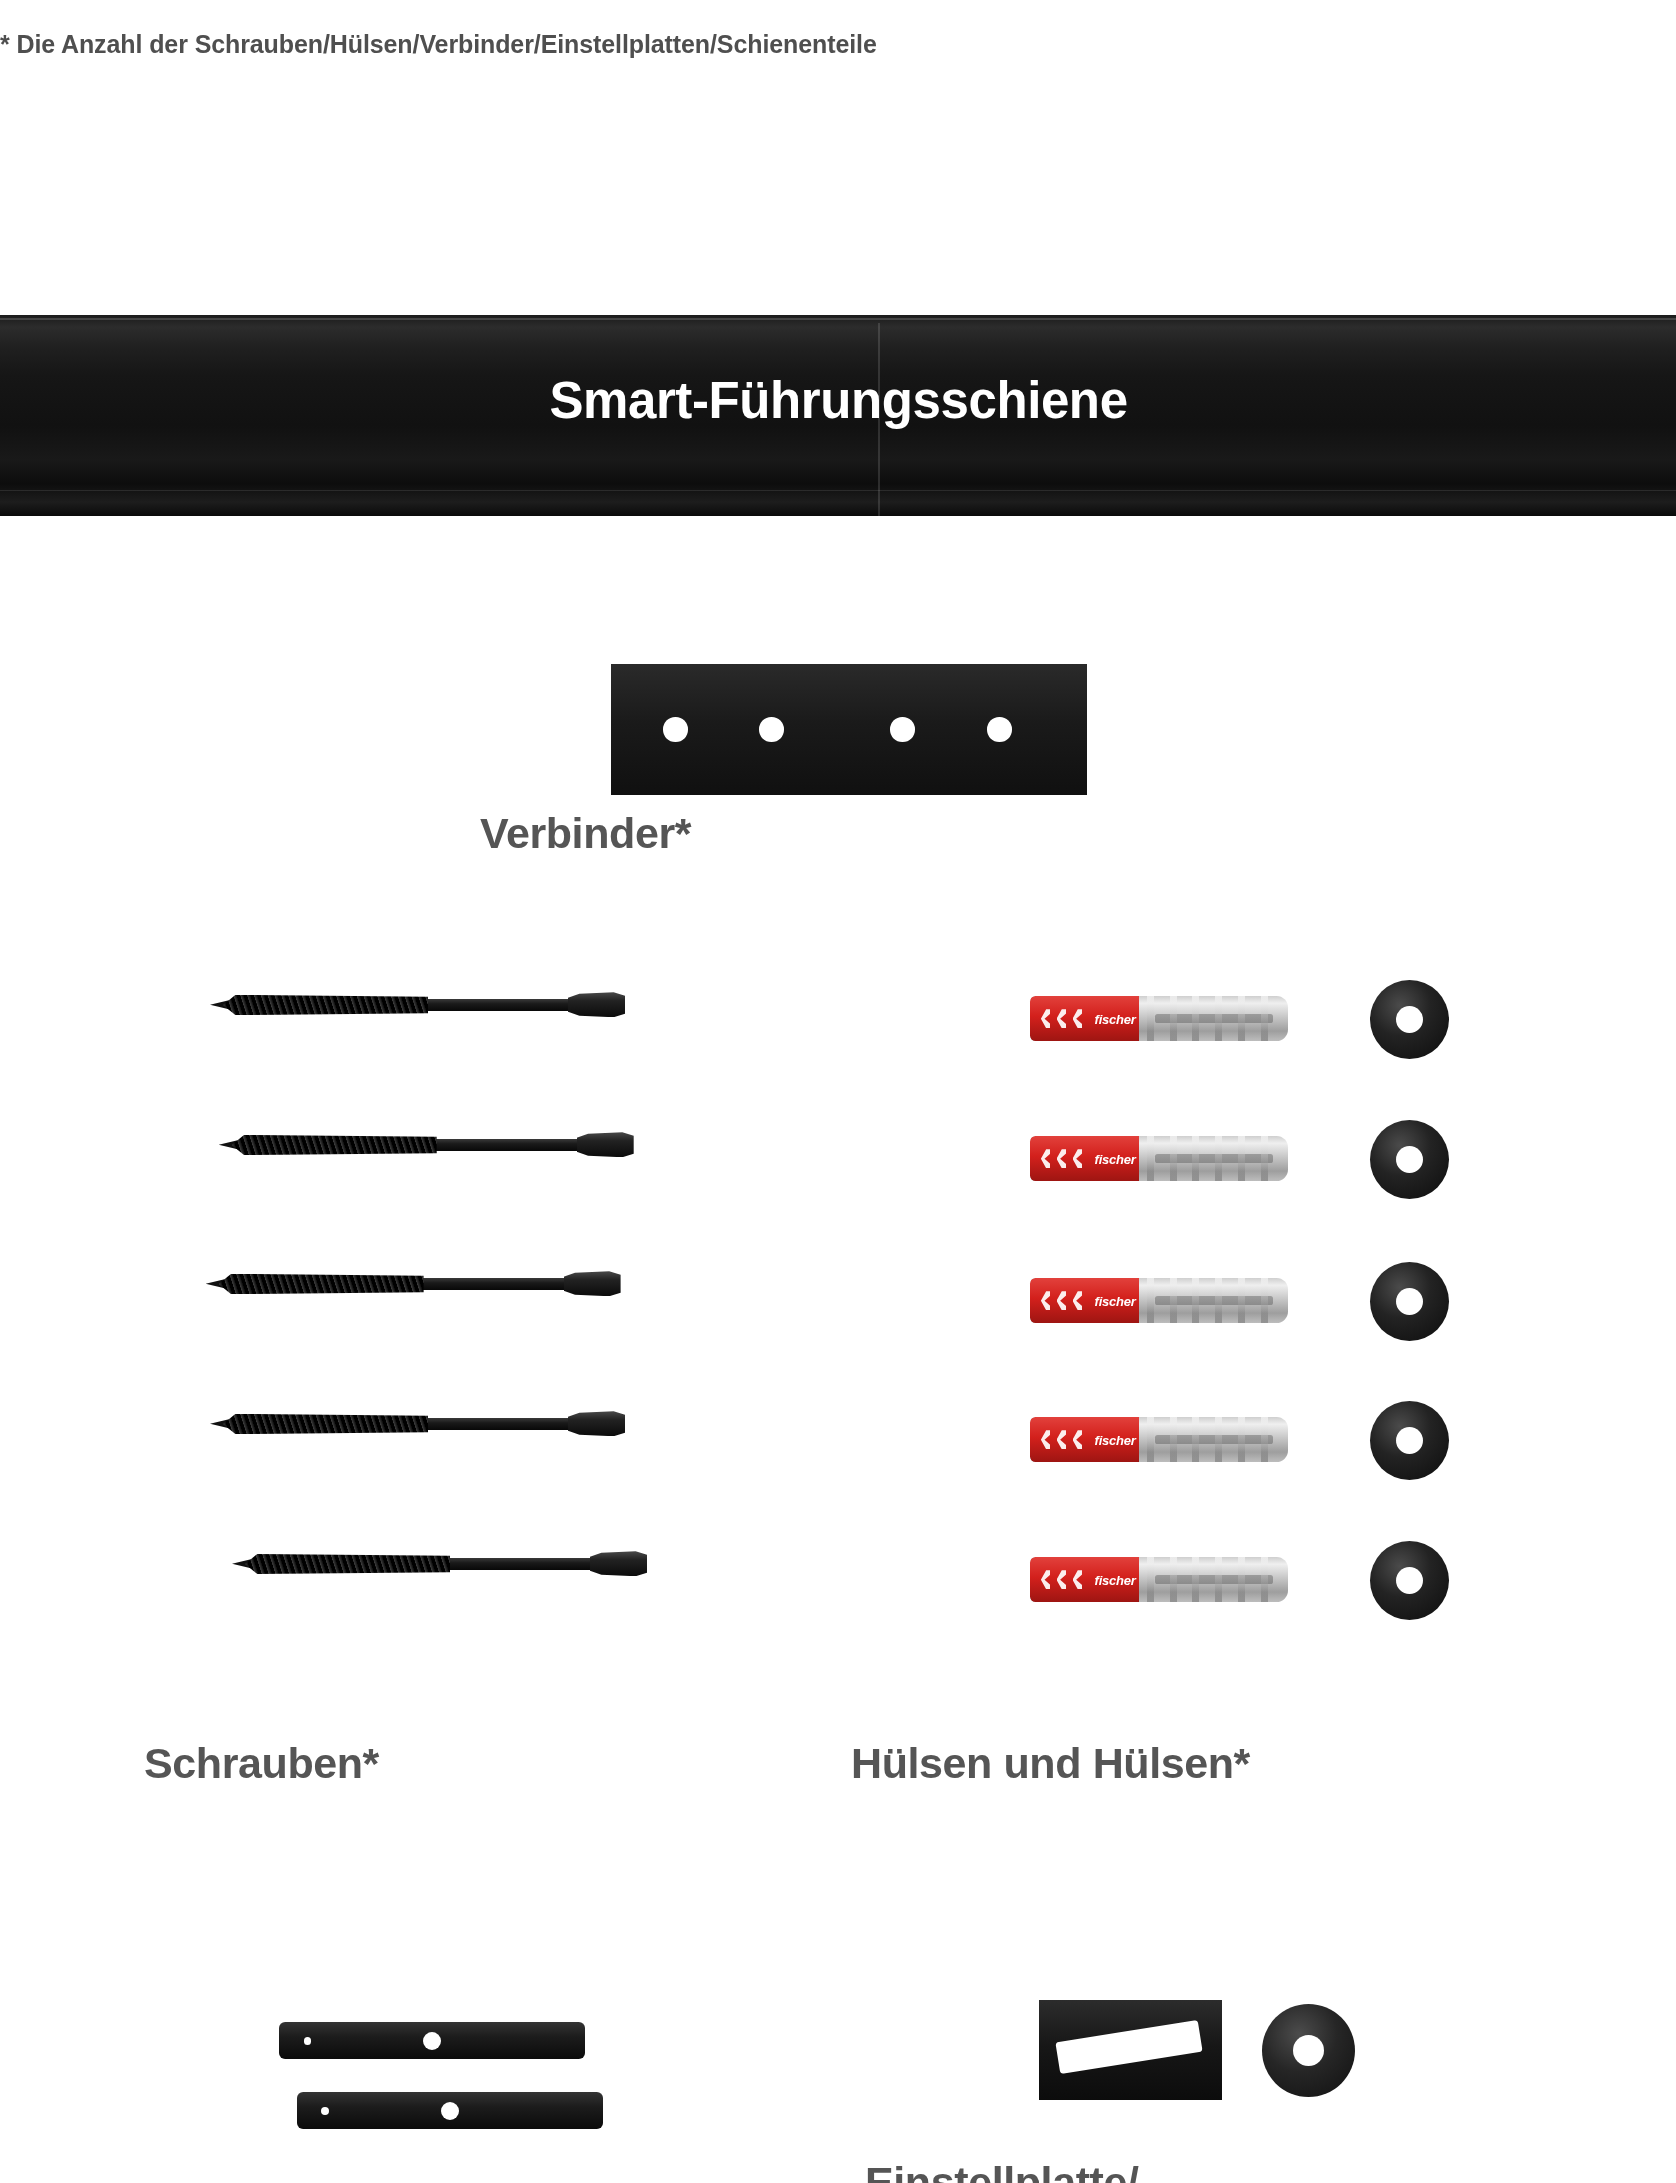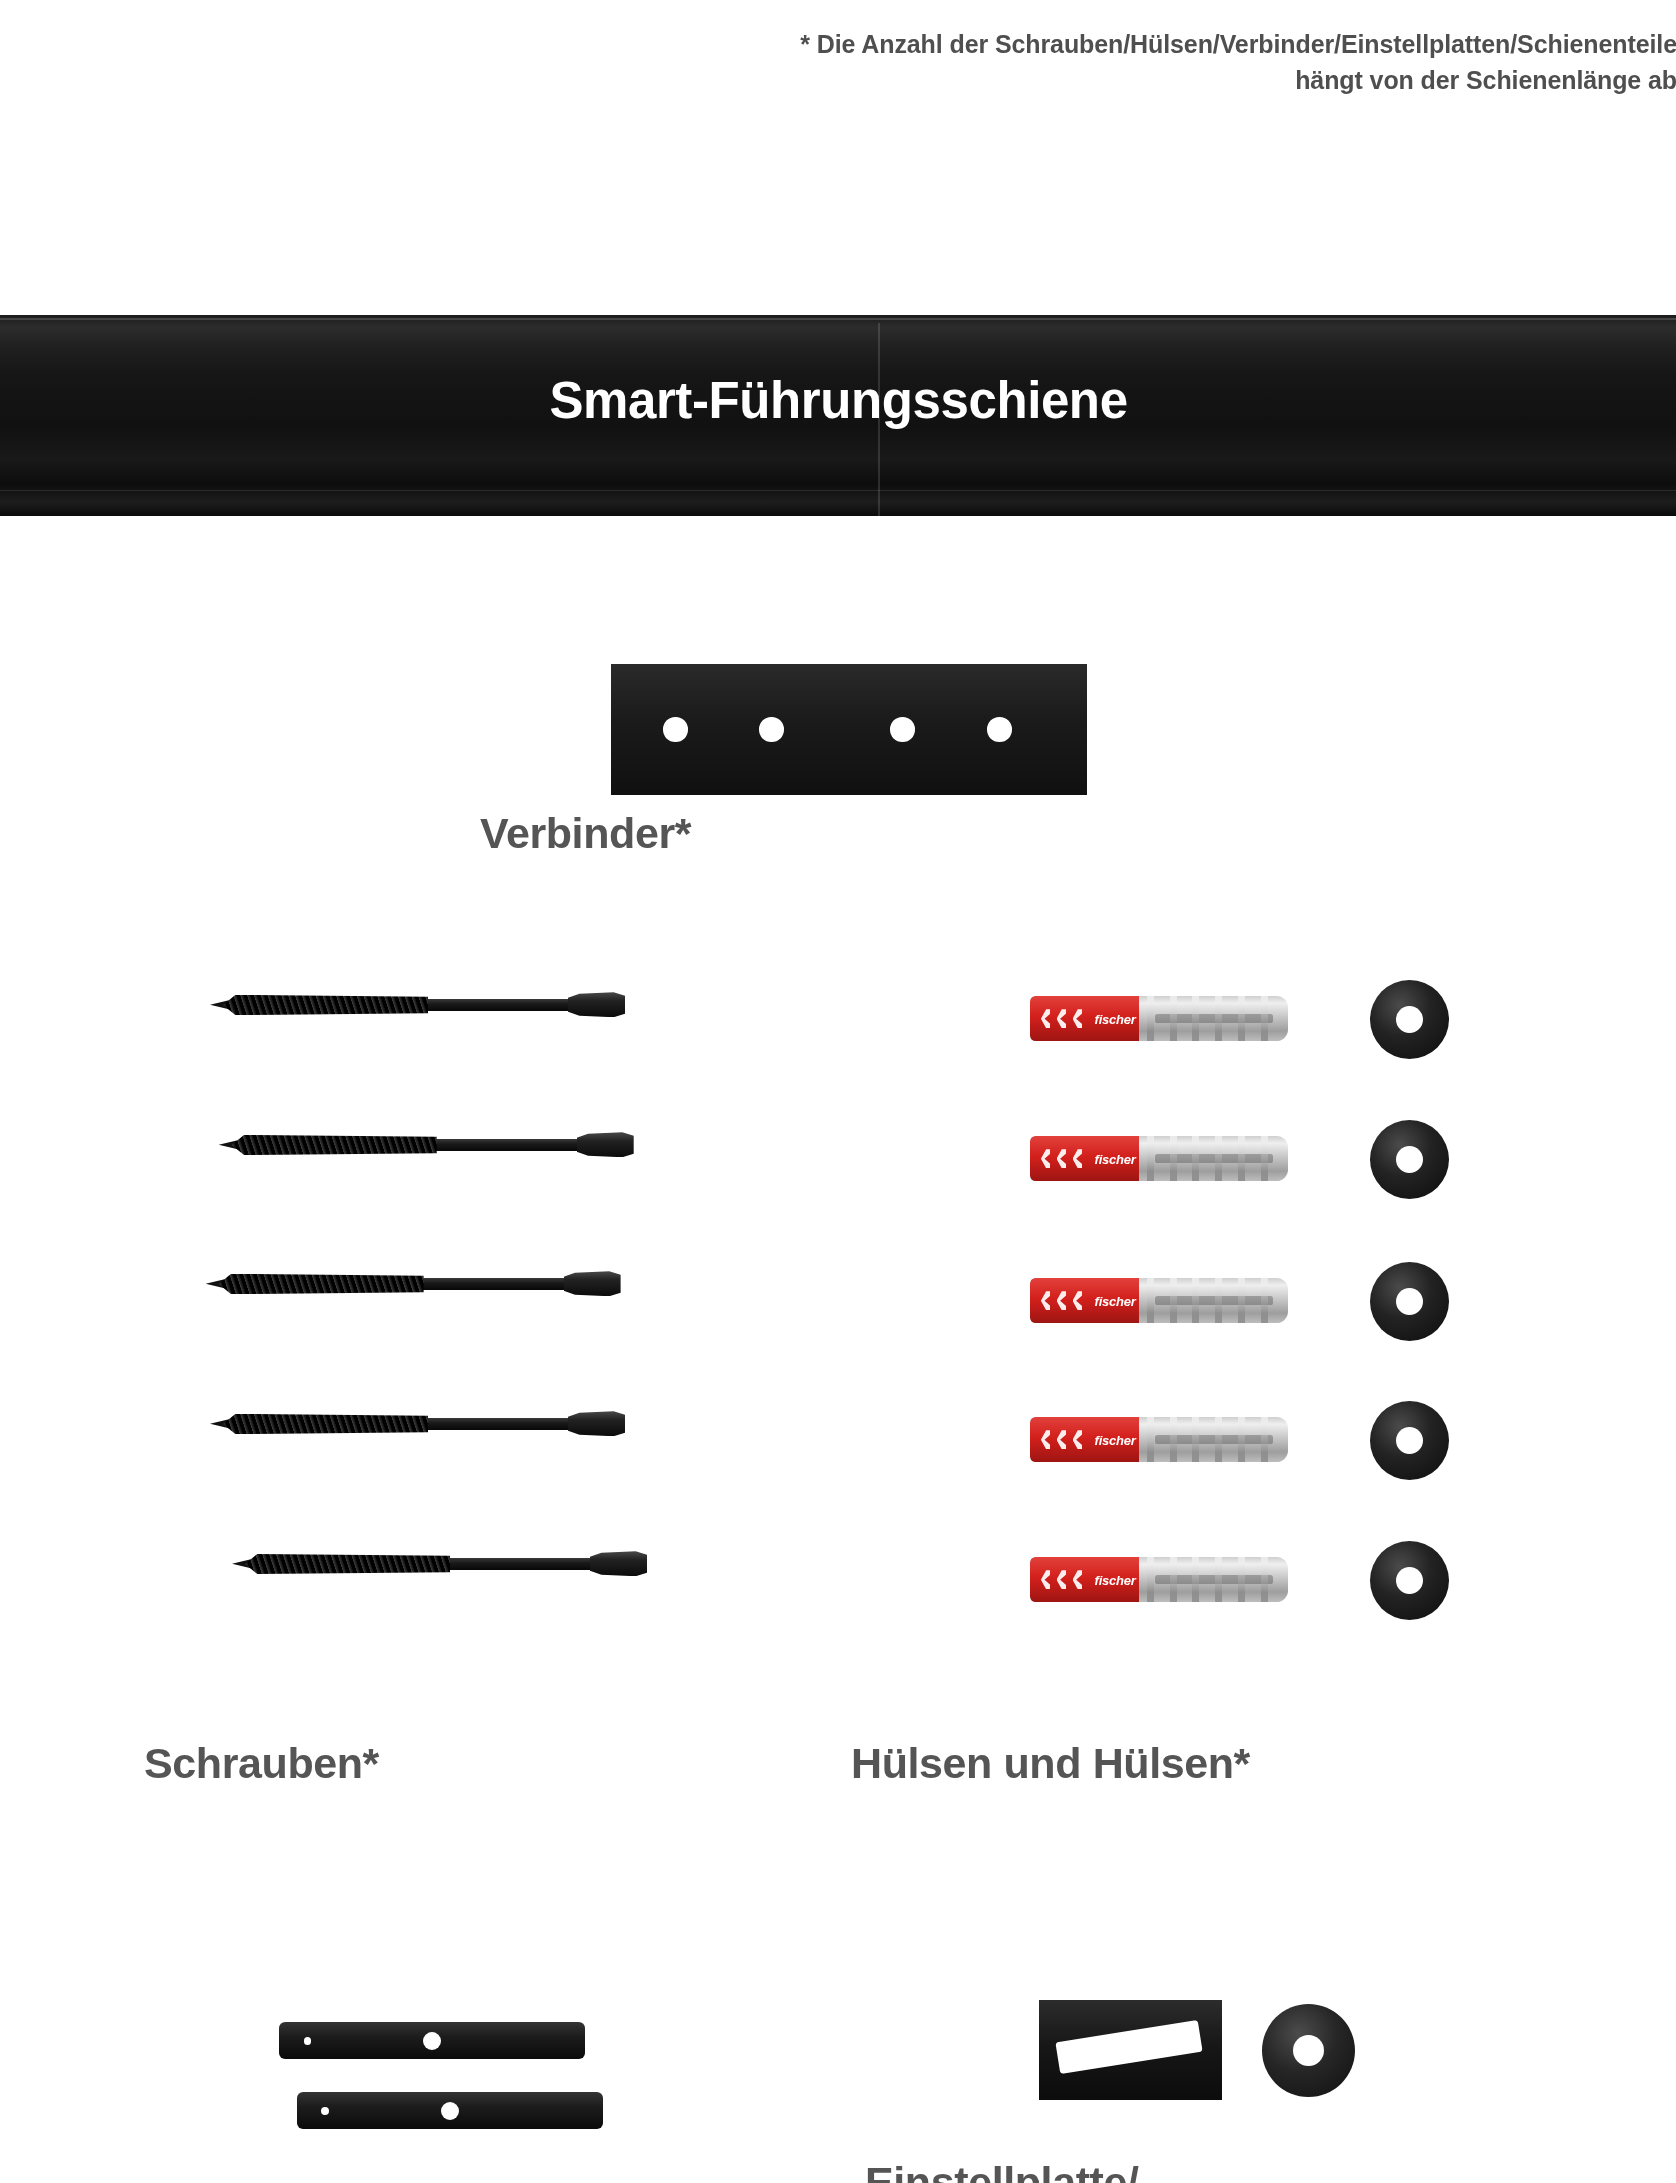--- a/index.html
+++ b/index.html
@@ -15,21 +15,21 @@
     overflow: hidden;
     position: relative;
   }
 
   
   .footnote {
     position: absolute;
     top: 26px;
     left: 0;
     width: 1677px;
-    text-align: right;
+    text-align: left;
     font-size: 25px;
     font-weight: bold;
     line-height: 1.45;
     color: #4f4f4f;
     letter-spacing: -0.1px;
   }
 
   
   .rail-wrap {
     position: absolute;
@@ -396,21 +396,20 @@
     left: 865px;
     top: 2157px;
     width: 742px;
   }
 </style>
 </head>
 <body>
 
 <div class="footnote">
   <div>* Die Anzahl der Schrauben/Hülsen/Verbinder/Einstellplatten/Schienenteile</div>
-  <div>hängt von der Schienenlänge ab</div>
 </div>
 
 <div class="rail-wrap">
   <div class="rail">
     <div class="rail-seam"></div>
   </div>
   <div class="rail-label">Smart-Führungsschiene</div>
 </div>
 
 <div class="verbinder">

